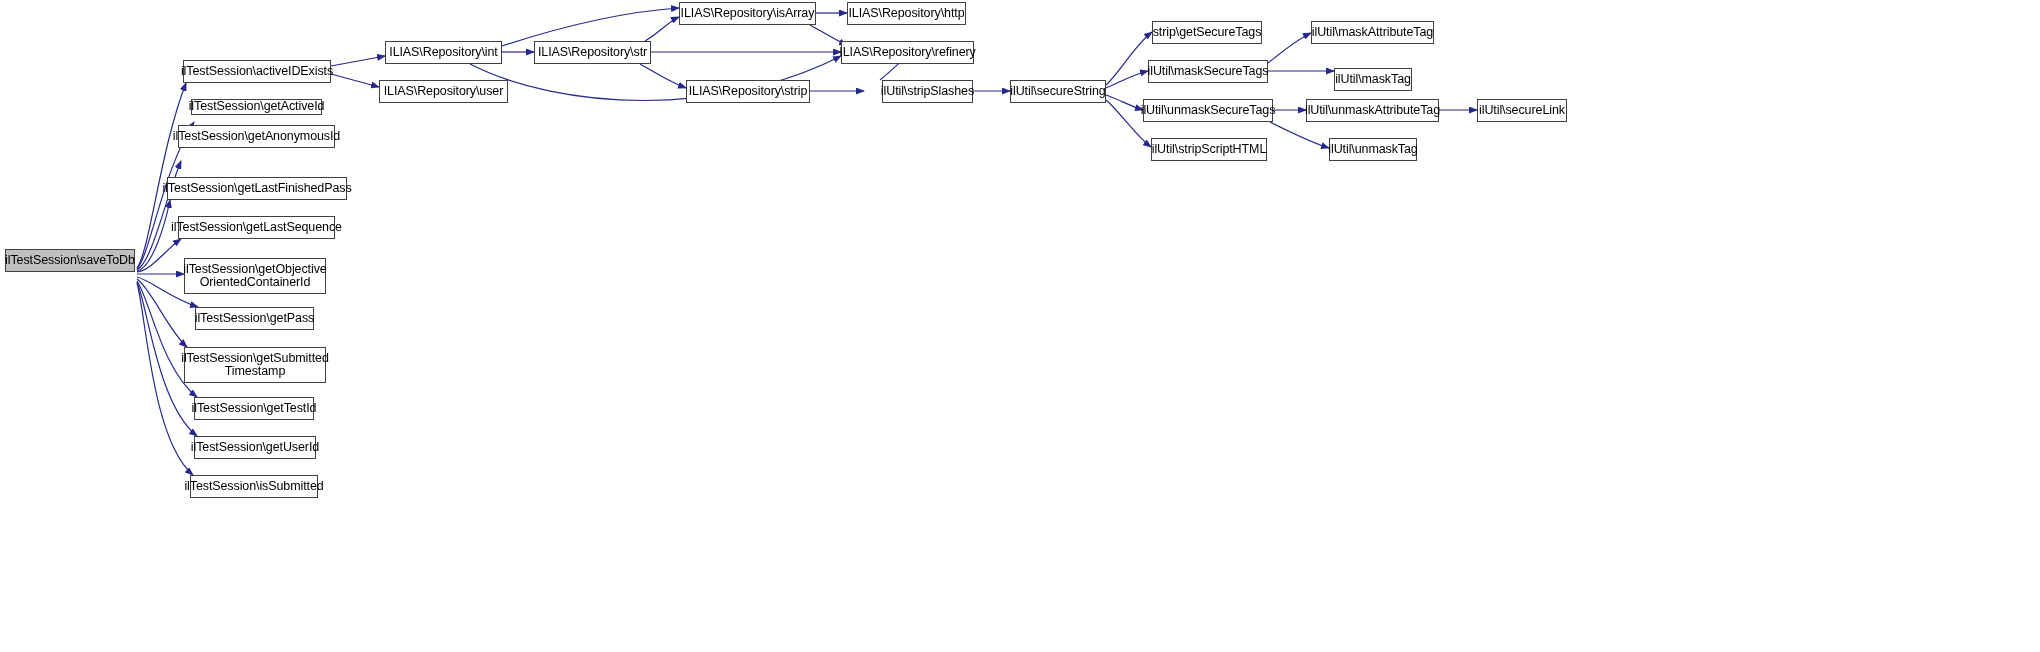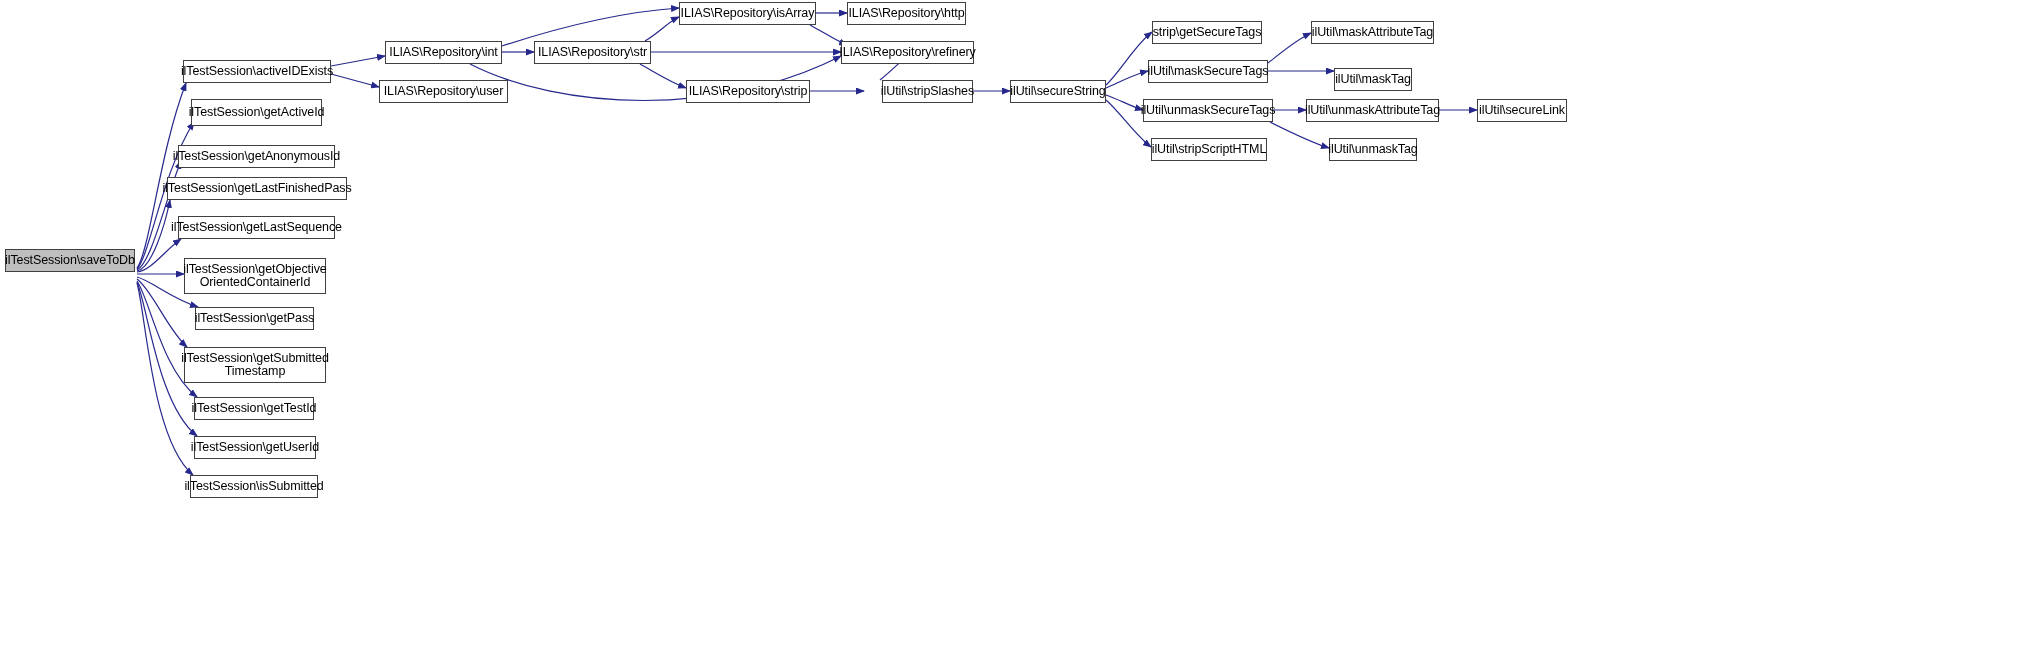--- a/index.html
+++ b/index.html
@@ -83,22 +83,22 @@
         <path d="M 1268,63 C 1282,52 1296,40 1311,33" fill="none" stroke="#26288c" stroke-width="1.2" marker-end="url(#arrow)"></path>
         <path d="M 1268,71 L 1334,71" fill="none" stroke="#26288c" stroke-width="1.2" marker-end="url(#arrow)"></path>
         <path d="M 1273,110 L 1306,110" fill="none" stroke="#26288c" stroke-width="1.2" marker-end="url(#arrow)"></path>
         <path d="M 1270,122 C 1290,132 1310,142 1329,148" fill="none" stroke="#26288c" stroke-width="1.2" marker-end="url(#arrow)"></path>
         <path d="M 1439,110 L 1477,110" fill="none" stroke="#26288c" stroke-width="1.2" marker-end="url(#arrow)"></path>
       </g>
   </svg>
   <div id="node-layer">
       <div class="node current" style="left: 5px; top: 249px; width: 130px; height: 23px;"><span>ilTestSession\saveToDb</span></div>
       <div class="node" style="left: 183px; top: 60px; width: 148px; height: 23px;"><span>ilTestSession\activeIDExists</span></div>
-      <div class="node" style="left: 191px; top: 99px; width: 131px; height: 27px;"><span>ilTestSession\getActiveId</span></div>
-      <div class="node" style="left: 178px; top: 145px; width: 157px; height: 23px;"><span>ilTestSession\getAnonymousId</span></div>
+      <div class="node" style="left: 191px; top: 99px; width: 131px; height: 16px;"><span>ilTestSession\getActiveId</span></div>
+      <div class="node" style="left: 178px; top: 125px; width: 157px; height: 23px;"><span>ilTestSession\getAnonymousId</span></div>
       <div class="node" style="left: 167px; top: 177px; width: 180px; height: 23px;"><span>ilTestSession\getLastFinishedPass</span></div>
       <div class="node" style="left: 178px; top: 216px; width: 157px; height: 23px;"><span>ilTestSession\getLastSequence</span></div>
       <div class="node" style="left: 184px; top: 258px; width: 142px; height: 36px;"><span>ilTestSession\getObjective
 OrientedContainerId</span></div>
       <div class="node" style="left: 195px; top: 307px; width: 119px; height: 23px;"><span>ilTestSession\getPass</span></div>
       <div class="node" style="left: 184px; top: 347px; width: 142px; height: 36px;"><span>ilTestSession\getSubmitted
 Timestamp</span></div>
       <div class="node" style="left: 194px; top: 397px; width: 120px; height: 23px; text-align: right;"><span>ilTestSession\getTestId</span></div>
       <div class="node" style="left: 194px; top: 436px; width: 122px; height: 23px;"><span>ilTestSession\getUserId</span></div>
       <div class="node" style="left: 190px; top: 475px; width: 128px; height: 23px;"><span>ilTestSession\isSubmitted</span></div>

